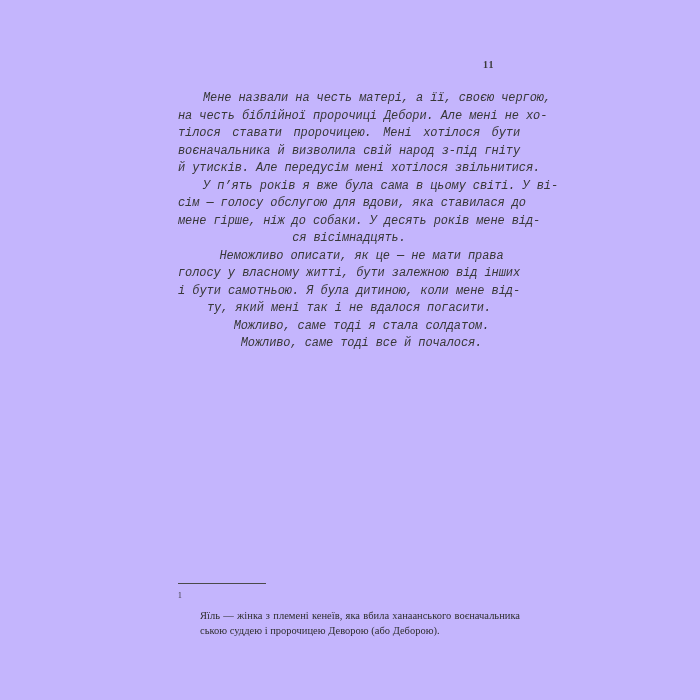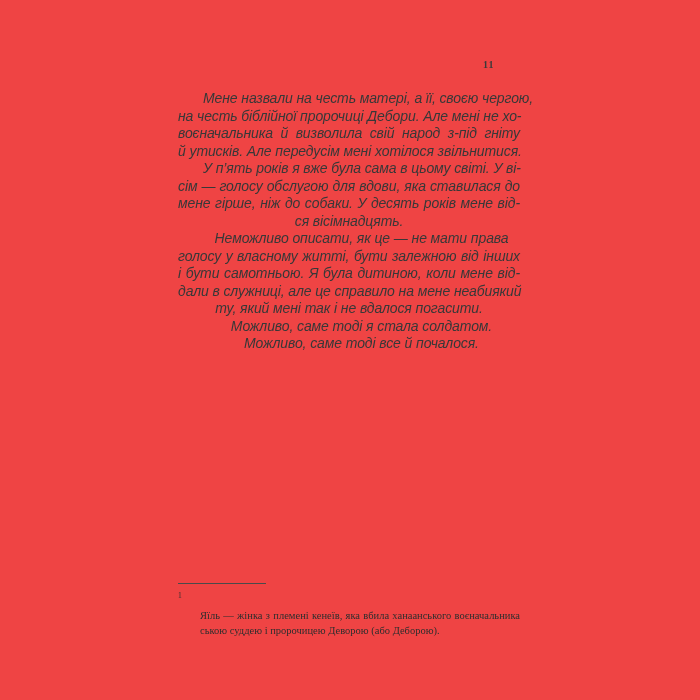--- a/index.html
+++ b/index.html
@@ -5,38 +5,38 @@
   html, body { margin: 0; padding: 0; }
   body {
     width: 700px; height: 700px;
     background: #ffffff;
     position: relative;
     overflow: hidden;
     font-family: "Liberation Sans", sans-serif;
   }
   .page {
     position: absolute; inset: 0;
-    background: #ef4444;
+    background: #c4b5fd;
   }
   .pagenum {
     position: absolute;
     left: 483px; top: 59px;
     font-family: "Liberation Serif", serif;
     font-size: 10px;
     font-weight: bold;
     letter-spacing: 1px;
     color: #3a3a3a;
   }
   .body-text {
     position: absolute;
     left: 178px; top: 90px;
     width: 342px;
-    font-family: Liberation Sans, sans-serif;
+    font-family: Liberation Mono, monospace;
     font-style: italic;
-    font-size: 14px;
+    font-size: 12px;
     line-height: 17.5px;
     letter-spacing: -0.1px;
     color: #383838;
   }
   .line {
     height: 17.5px;
     white-space: nowrap;
     text-align: center;
   }
   .line.j {
@@ -79,30 +79,30 @@
   }
 </style>
 </head>
 <body>
 
 <div class="page">
   <div class="pagenum">11</div>
   <div class="body-text" id="bodyText">
       <div class="line j ind">Мене назвали на честь матері, а її, своєю чергою,</div>
       <div class="line j">на честь біблійної пророчиці Дебори. Але мені не хо-</div>
+      <div class="line j">тілося ставати пророчицею. Мені хотілося бути</div>
       <div class="line j">воєначальника й визволила свій народ з-під гніту</div>
       <div class="line">й утисків. Але передусім мені хотілося звільнитися.</div>
       <div class="line j ind">У п’ять років я вже була сама в цьому світі. У ві-</div>
       <div class="line j">сім — голосу обслугою для вдови, яка ставилася до</div>
       <div class="line j">мене гірше, ніж до собаки. У десять років мене від-</div>
       <div class="line">ся вісімнадцять.</div>
       <div class="line ind">Неможливо описати, як це — не мати права</div>
       <div class="line j">голосу у власному житті, бути залежною від інших</div>
       <div class="line j">і бути самотньою. Я була дитиною, коли мене від-</div>
-      <div class="line j">дали в служниці, але це справило на мене неабиякий</div>
       <div class="line">ту, який мені так і не вдалося погасити.</div>
       <div class="line ind">Можливо, саме тоді я стала солдатом.</div>
       <div class="line ind">Можливо, саме тоді все й почалося.</div>
     </div>
   <div class="fn-rule"></div>
   <div class="footnote">
     <span class="fn-marker">1</span>
     <div class="fn-lines" id="fnLines">
         <div class="fn-line j">Яїль — жінка з племені кенеїв, яка вбила ханаанського воєначальника</div>
         <div class="fn-line">ською суддею і пророчицею Деворою (або Деборою).</div>

